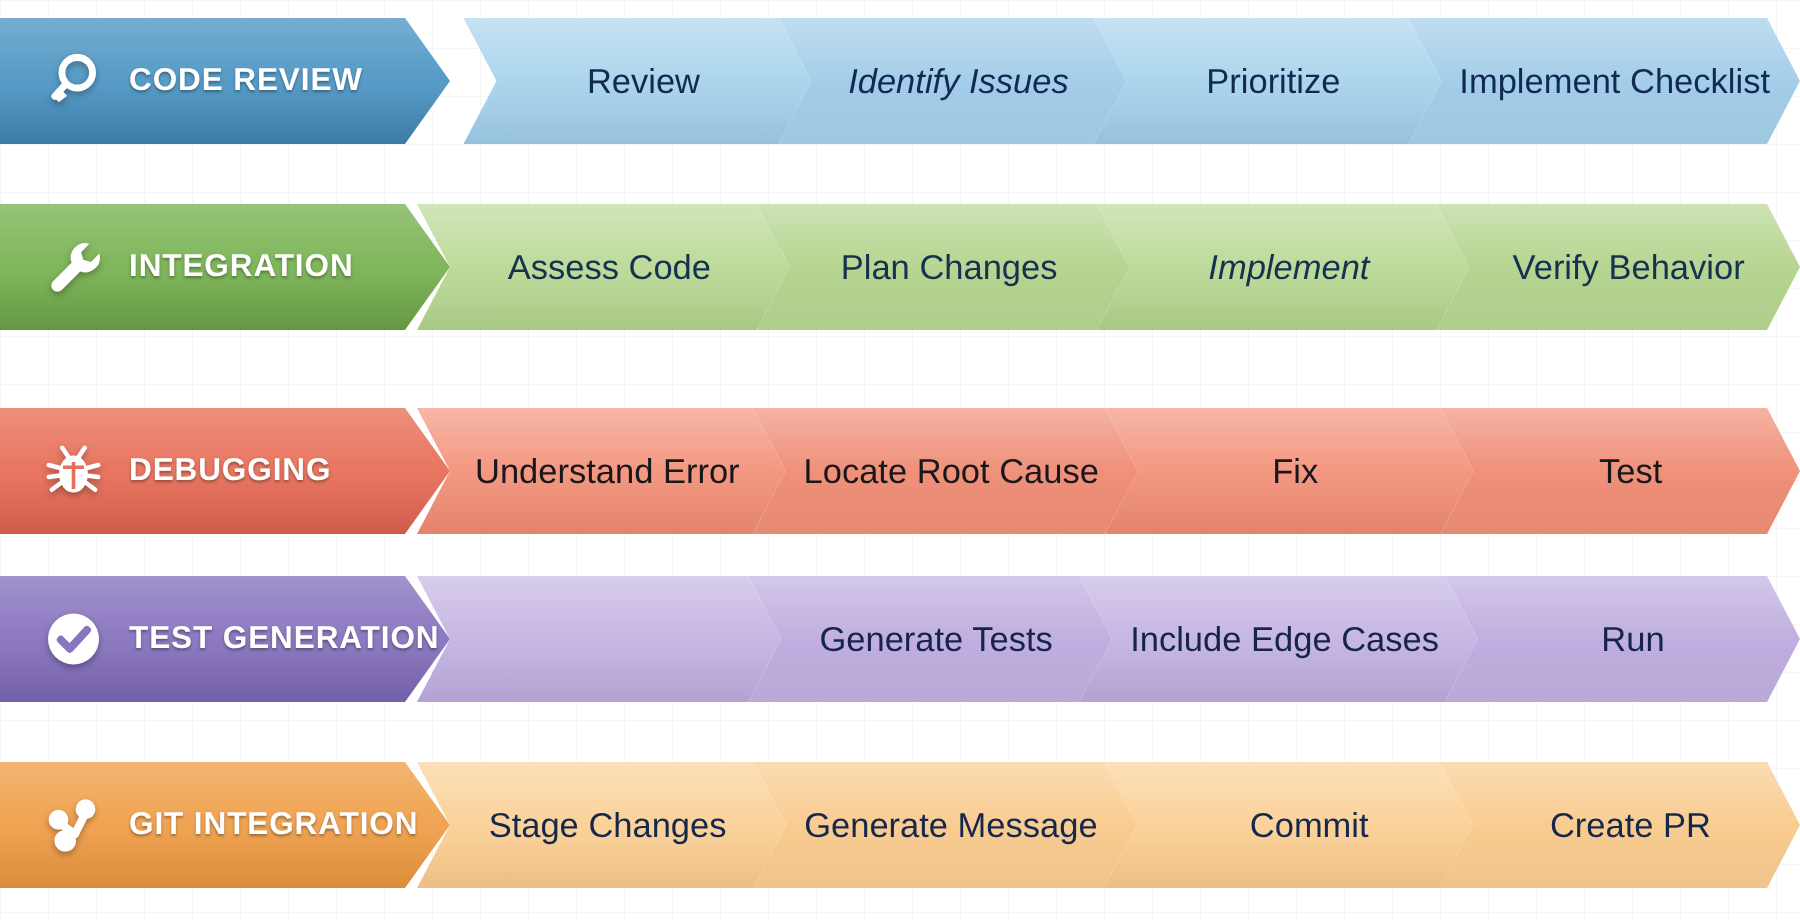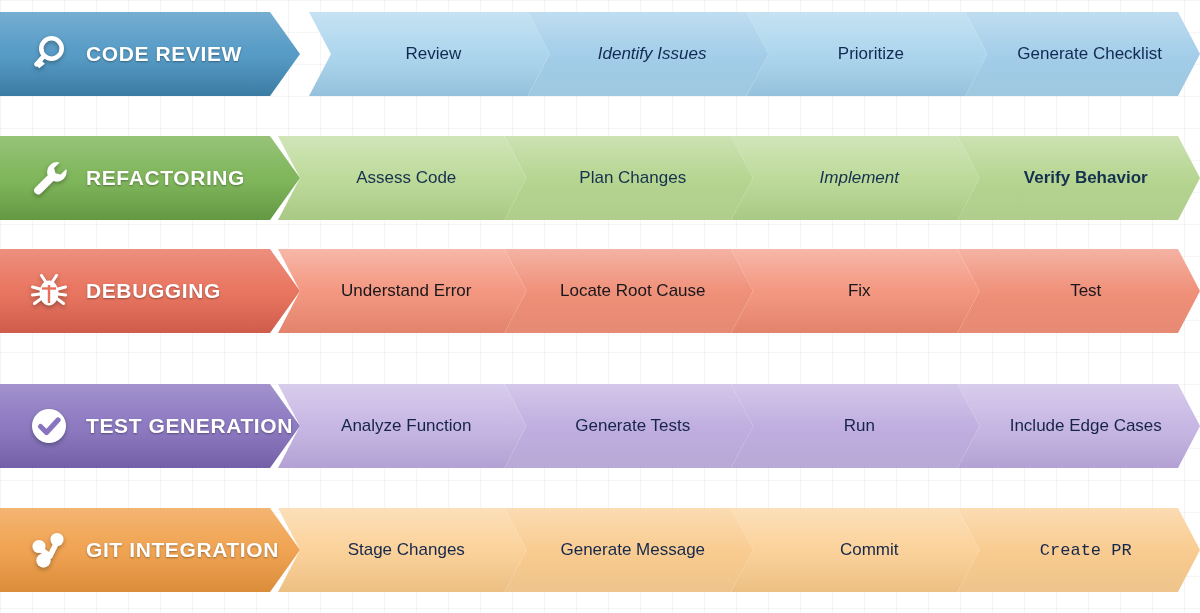--- a/index.html
+++ b/index.html
@@ -90,21 +90,21 @@
     padding-right:20px;
     clip-path:polygon(0 0, calc(100% - 22px) 0, 100% 50%, calc(100% - 22px) 100%, 0 100%, 22px 50%);
   }
   .step .sheen{
     position:absolute;inset:0;
     background:linear-gradient(to bottom, rgba(255,255,255,0.35) 0%, rgba(255,255,255,0.06) 50%, rgba(0,0,0,0.05) 100%);
     pointer-events:none;
   }
   .step-label{
     position:relative;
-    font-size:17px;
+    font-size:23px;
     white-space:nowrap;
     text-align:center;
   }
 </style>
 </head>
 <body>
 
 <div class="bg-grid"></div>
 
 <div class="sheet" id="sheet">
@@ -131,55 +131,55 @@
         <div class="step" style="background: linear-gradient(rgb(158, 203, 232) 0%, rgb(158, 203, 232) 60%, rgb(167, 211, 236) 100%); z-index: 9; font-style: italic;">
           <div class="sheen"></div>
           <span class="step-label" style="color: rgb(18, 42, 82);">Identify Issues</span>
         </div>
         <div class="step" style="background: linear-gradient(rgb(167, 211, 236) 0%, rgb(167, 211, 236) 60%, rgb(158, 203, 232) 100%); z-index: 8;">
           <div class="sheen"></div>
           <span class="step-label" style="color: rgb(18, 42, 82);">Prioritize</span>
         </div>
         <div class="step" style="background: linear-gradient(rgb(158, 203, 232) 0%, rgb(158, 203, 232) 60%, rgb(167, 211, 236) 100%); z-index: 7;">
           <div class="sheen"></div>
-          <span class="step-label" style="color: rgb(18, 42, 82);">Generate Checklist</span>
+          <span class="step-label" style="color: rgb(18, 42, 82);">Implement Checklist</span>
         </div>
       </div>
     </div>
     <div class="row" style="top: 136px;">
       <div class="hdr" style="width: 300px; background: linear-gradient(rgb(122, 179, 84) 0%, rgb(122, 179, 84) 55%, rgb(106, 162, 71) 100%);">
         <div class="sheen"></div>
         <span class="hdr-icon">
           <svg viewBox="0 0 46 46">
             <path d="M33.6 7.5a9.8 9.8 0 0 0-11.9 12.7L9.4 32.5a4.1 4.1 0 1 0 5.8 5.8l12.3-12.3A9.8 9.8 0 0 0 40.2 14l-5.6 5.6-5.1-1.4-1.4-5.1z" fill="#fff"></path>
           </svg>
         </span>
-        <span class="hdr-label">REFACTORING</span>
+        <span class="hdr-label">INTEGRATION</span>
         <span class="tail" style="border-top-color: rgb(106, 162, 71);"></span>
       </div>
       <div class="steps">
         <div class="step" style="background: linear-gradient(rgb(185, 216, 148) 0%, rgb(185, 216, 148) 60%, rgb(178, 211, 139) 100%); z-index: 10;">
           <div class="sheen"></div>
           <span class="step-label" style="color: rgb(20, 49, 79);">Assess Code</span>
         </div>
         <div class="step" style="background: linear-gradient(rgb(178, 211, 139) 0%, rgb(178, 211, 139) 60%, rgb(185, 216, 148) 100%); z-index: 9;">
           <div class="sheen"></div>
           <span class="step-label" style="color: rgb(20, 49, 79);">Plan Changes</span>
         </div>
         <div class="step" style="background: linear-gradient(rgb(185, 216, 148) 0%, rgb(185, 216, 148) 60%, rgb(178, 211, 139) 100%); z-index: 8;">
           <div class="sheen"></div>
           <span class="step-label" style="color: rgb(20, 49, 79); font-style: italic;">Implement</span>
         </div>
         <div class="step" style="background: linear-gradient(rgb(178, 211, 139) 0%, rgb(178, 211, 139) 60%, rgb(185, 216, 148) 100%); z-index: 7;">
           <div class="sheen"></div>
-          <span class="step-label" style="color: rgb(20, 49, 79); font-weight: bold;">Verify Behavior</span>
-        </div>
-      </div>
-    </div>
-    <div class="row" style="top: 249px; border-radius: 12px;">
+          <span class="step-label" style="color: rgb(20, 49, 79);">Verify Behavior</span>
+        </div>
+      </div>
+    </div>
+    <div class="row" style="top: 272px; border-radius: 12px;">
       <div class="hdr" style="width: 300px; background: linear-gradient(rgb(232, 112, 90) 0%, rgb(232, 112, 90) 55%, rgb(220, 98, 80) 100%);">
         <div class="sheen"></div>
         <span class="hdr-icon">
           <svg viewBox="0 0 46 46">
             <g stroke="#fff" stroke-width="3" stroke-linecap="round">
               <line x1="15.5" y1="7.5" x2="19.5" y2="13.5"></line>
               <line x1="30.5" y1="7.5" x2="26.5" y2="13.5"></line>
               <line x1="6.5" y1="19" x2="14" y2="21"></line>
               <line x1="39.5" y1="19" x2="32" y2="21"></line>
               <line x1="6.5" y1="27" x2="14" y2="26"></line>
@@ -224,33 +224,32 @@
             <circle cx="23" cy="23" r="17" fill="#fff"></circle>
             <path d="M14.5 23.5 L20.5 29.5 L32 17" fill="none" stroke="#8874bf" stroke-width="5.2" stroke-linecap="round" stroke-linejoin="round"></path>
           </svg>
         </span>
         <span class="hdr-label">TEST GENERATION</span>
         <span class="tail" style="border-top-color: rgb(122, 102, 178);"></span>
       </div>
       <div class="steps">
         <div class="step" style="background: linear-gradient(rgb(195, 178, 226) 0%, rgb(195, 178, 226) 60%, rgb(188, 170, 222) 100%); z-index: 10;">
           <div class="sheen"></div>
-          <span class="step-label" style="color: rgb(23, 36, 74);">Analyze Function</span>
         </div>
         <div class="step" style="background: linear-gradient(rgb(188, 170, 222) 0%, rgb(188, 170, 222) 60%, rgb(195, 178, 226) 100%); z-index: 9;">
           <div class="sheen"></div>
           <span class="step-label" style="color: rgb(23, 36, 74);">Generate Tests</span>
         </div>
+        <div class="step" style="background: linear-gradient(rgb(195, 178, 226) 0%, rgb(195, 178, 226) 60%, rgb(188, 170, 222) 100%); z-index: 8;">
+          <div class="sheen"></div>
+          <span class="step-label" style="color: rgb(23, 36, 74);">Include Edge Cases</span>
+        </div>
         <div class="step" style="background: linear-gradient(rgb(188, 170, 222) 0%, rgb(188, 170, 222) 60%, rgb(195, 178, 226) 100%); z-index: 7;">
           <div class="sheen"></div>
           <span class="step-label" style="color: rgb(23, 36, 74);">Run</span>
-        </div>
-        <div class="step" style="background: linear-gradient(rgb(195, 178, 226) 0%, rgb(195, 178, 226) 60%, rgb(188, 170, 222) 100%); z-index: 8;">
-          <div class="sheen"></div>
-          <span class="step-label" style="color: rgb(23, 36, 74);">Include Edge Cases</span>
         </div>
       </div>
     </div>
     <div class="row" style="top: 508px;">
       <div class="hdr" style="width: 300px; background: linear-gradient(rgb(240, 160, 75) 0%, rgb(240, 160, 75) 55%, rgb(232, 149, 61) 100%);">
         <div class="sheen"></div>
         <span class="hdr-icon">
           <svg viewBox="0 0 46 46">
             <g stroke="#fff" stroke-width="5.4" stroke-linecap="round" fill="none">
               <line x1="14" y1="22" x2="24" y2="29"></line>
@@ -270,19 +269,19 @@
           <span class="step-label" style="color: rgb(21, 40, 76);">Stage Changes</span>
         </div>
         <div class="step" style="background: linear-gradient(rgb(249, 201, 138) 0%, rgb(249, 201, 138) 60%, rgb(251, 207, 148) 100%); z-index: 9;">
           <div class="sheen"></div>
           <span class="step-label" style="color: rgb(21, 40, 76);">Generate Message</span>
         </div>
         <div class="step" style="background: linear-gradient(rgb(251, 207, 148) 0%, rgb(251, 207, 148) 60%, rgb(249, 201, 138) 100%); z-index: 8;">
           <div class="sheen"></div>
           <span class="step-label" style="color: rgb(21, 40, 76); margin-left: 20px;">Commit</span>
         </div>
-        <div class="step" style="background: linear-gradient(rgb(249, 201, 138) 0%, rgb(249, 201, 138) 60%, rgb(251, 207, 148) 100%); z-index: 7; font-family: Liberation Mono, monospace;">
+        <div class="step" style="background: linear-gradient(rgb(249, 201, 138) 0%, rgb(249, 201, 138) 60%, rgb(251, 207, 148) 100%); z-index: 7;">
           <div class="sheen"></div>
           <span class="step-label" style="color: rgb(21, 40, 76);">Create PR</span>
         </div>
       </div>
     </div>
   </div>
 
 </body></html>

